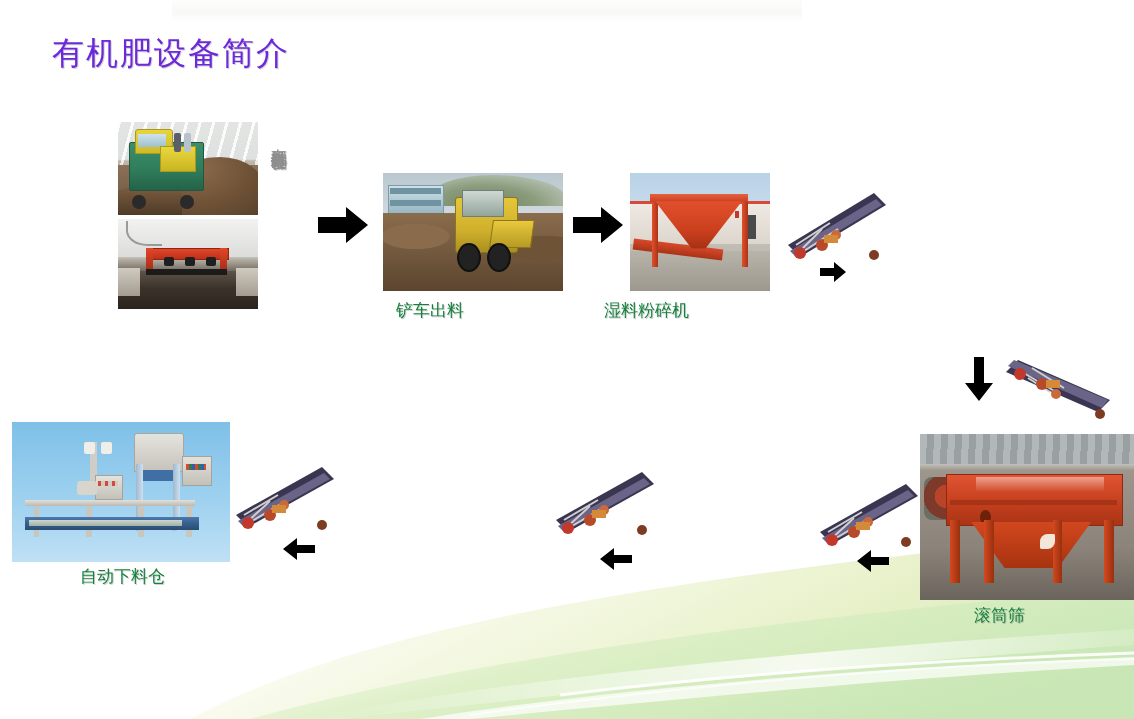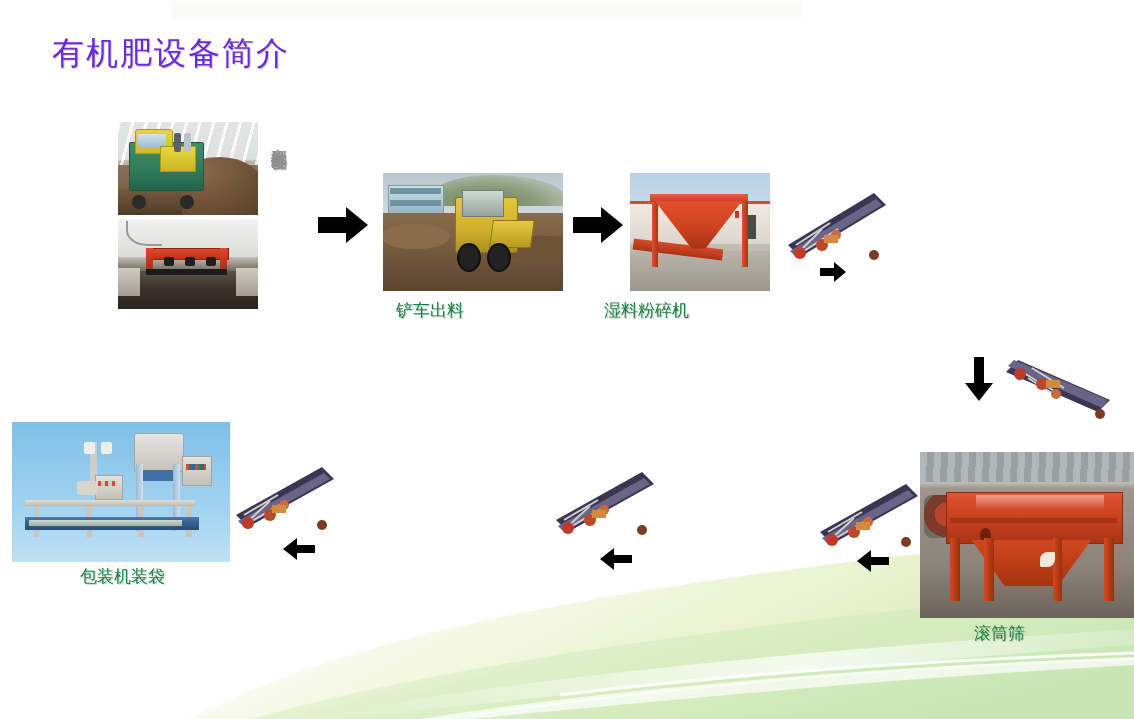--- a/index.html
+++ b/index.html
@@ -397,21 +397,21 @@
       <line x1="34" y1="18" x2="66" y2="38" stroke="#cfcfcf" stroke-width="2"></line>
       <line x1="30" y1="28" x2="52" y2="42" stroke="#cfcfcf" stroke-width="2"></line>
       <circle cx="22" cy="24" r="6" fill="#c0392b"></circle>
       <circle cx="44" cy="34" r="6" fill="#b84a2c"></circle>
       <circle cx="58" cy="44" r="5" fill="#c96a3c"></circle>
       <circle cx="102" cy="64" r="5" fill="#7d3b22"></circle>
       <rect x="48" y="30" width="14" height="8" fill="#d58a3a"></rect>
     </svg>
   </div>
 
-  <div class="node" style="left:920px;top:452px;border-radius:19px;">
+  <div class="node" style="left:920px;top:434px;border-radius:19px;">
     <div class="photo p-drum" style="width:214px;height:166px;">
       <div class="roof"></div>
       <div class="floor"></div>
       <div class="gear"></div>
       <div class="body"></div>
       <div class="gloss"></div>
       <div class="panel"></div>
       <div class="hole"></div>
       <div class="hoppercone"></div>
       <div class="leg" style="left:14%;"></div>
@@ -503,16 +503,16 @@
       <div class="btns2"></div>
       <div class="head"></div>
       <div class="beltTop"></div>
       <div class="post" style="left:10%;"></div>
       <div class="post" style="left:34%;"></div>
       <div class="post" style="left:58%;"></div>
       <div class="post" style="left:80%;"></div>
       <div class="beltMain"></div>
       <div class="beltFace"></div>
     </div>
-    <div class="cap" style="left:68px;top:143px;">包装机装袋</div>
+    <div class="cap" style="left:68px;top:143px;">自动下料仓</div>
   </div>
 
 </div>
 
 </body></html>

